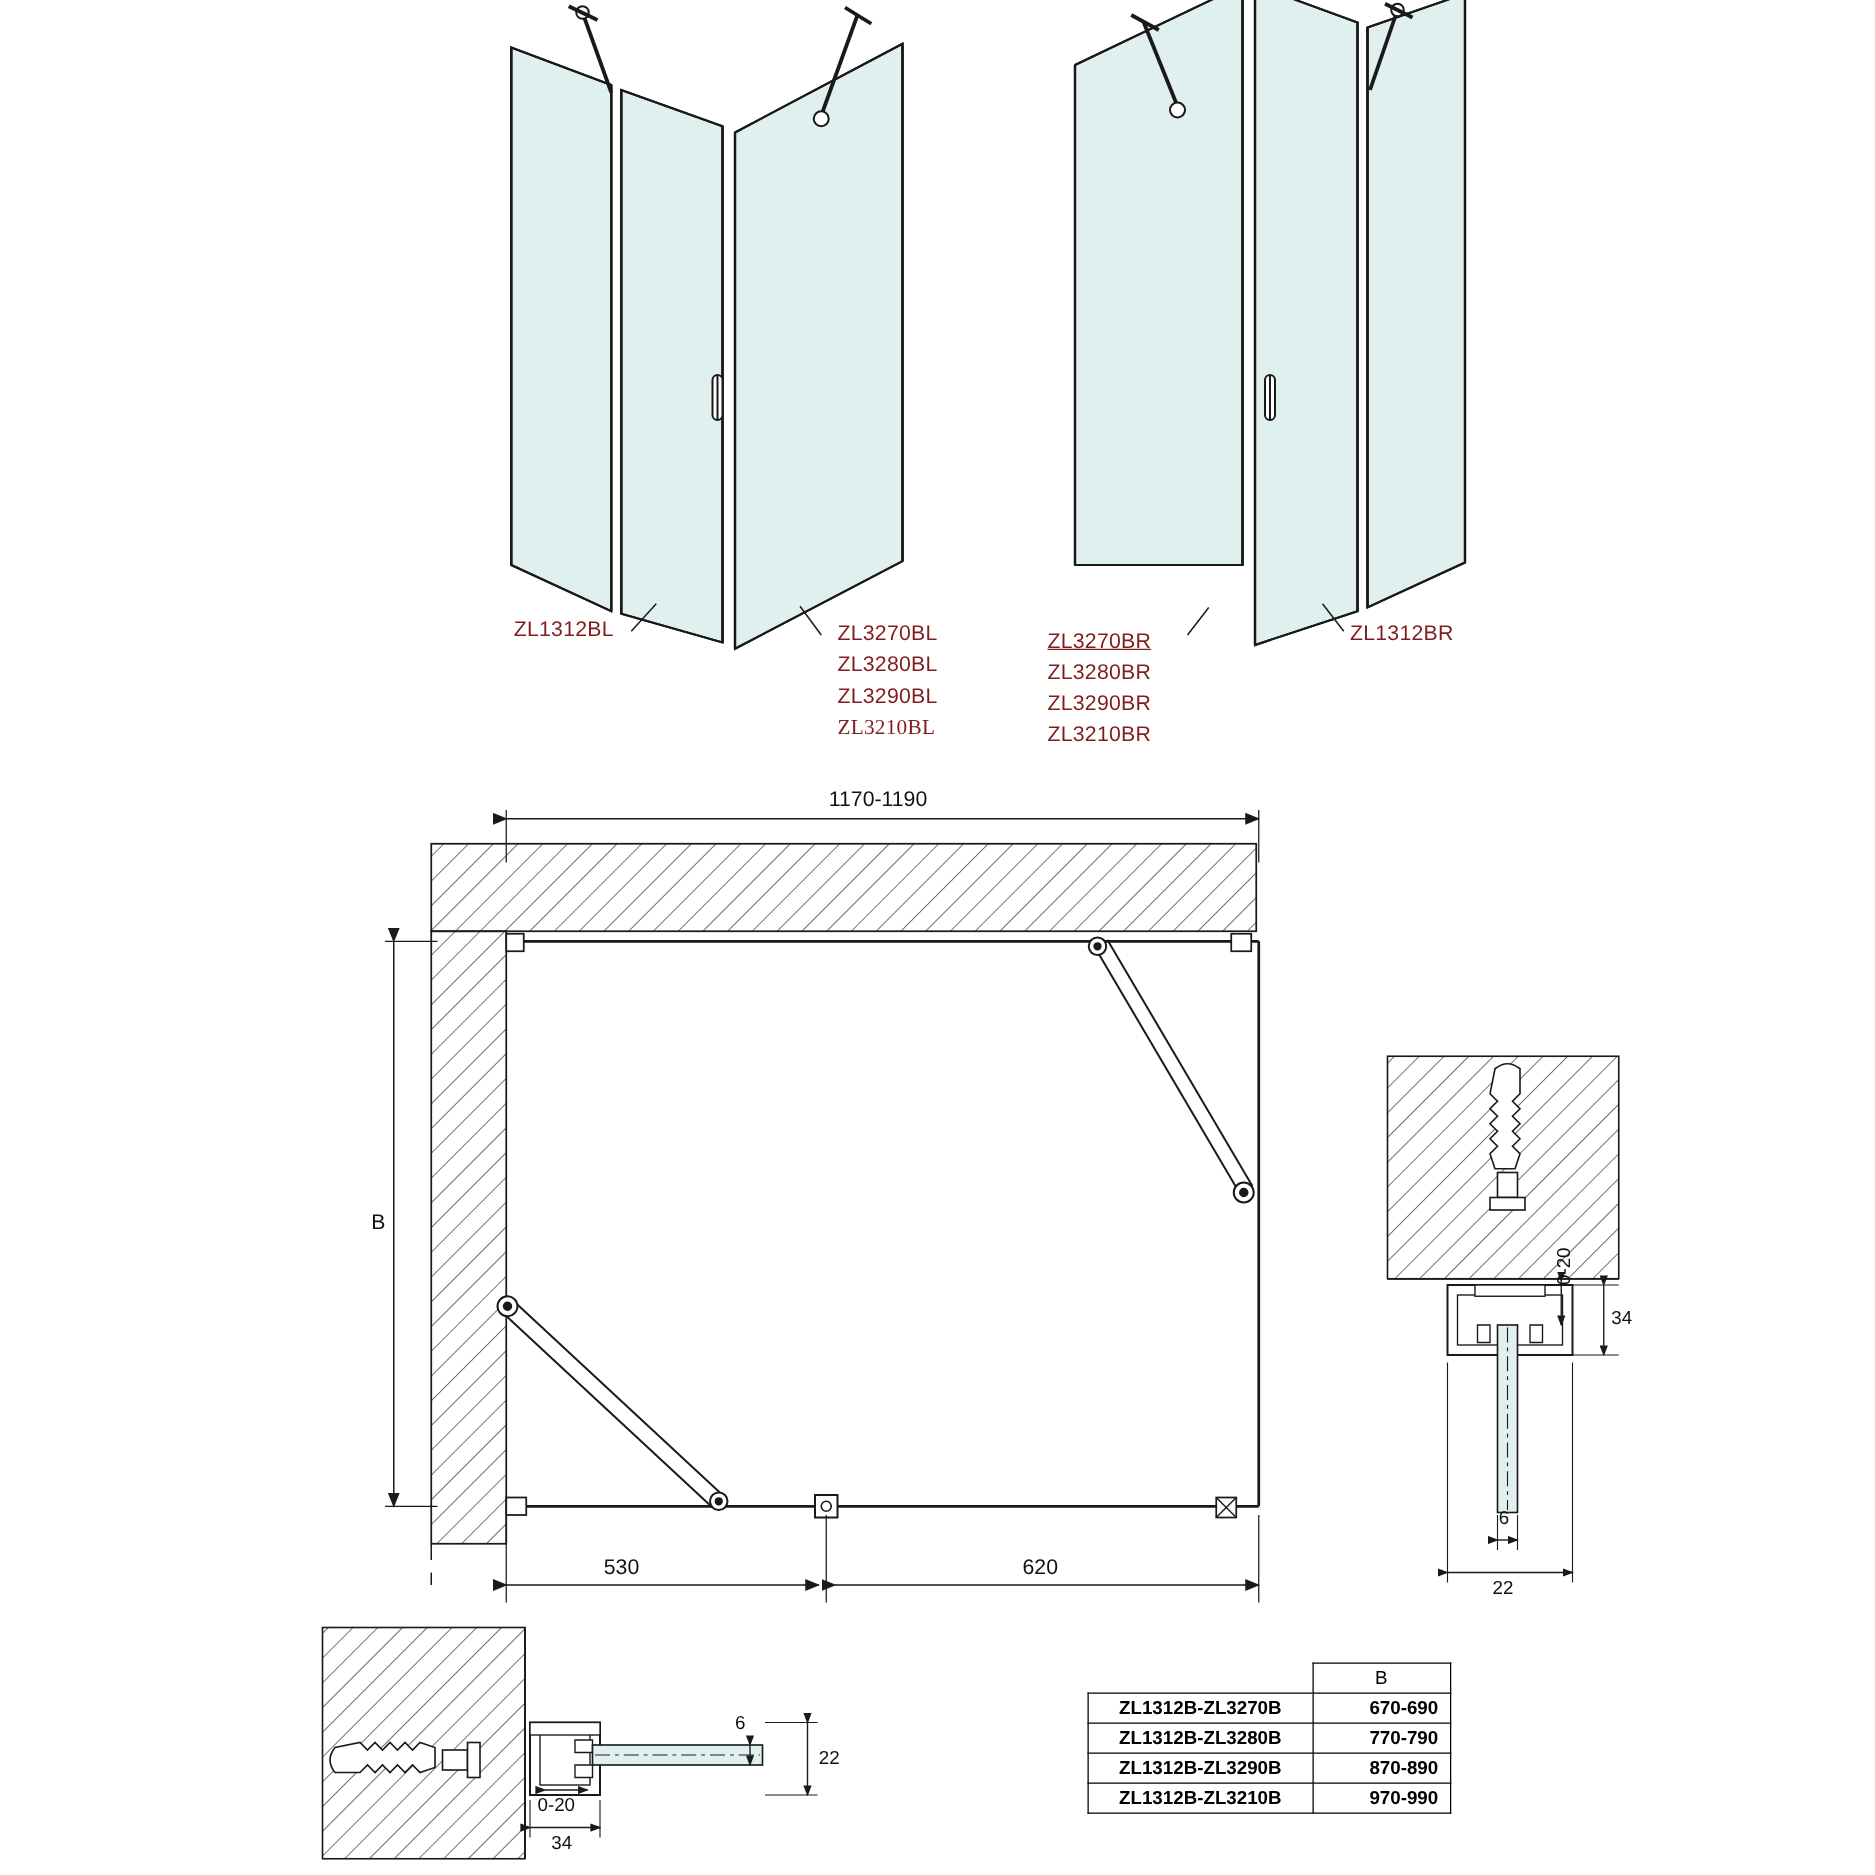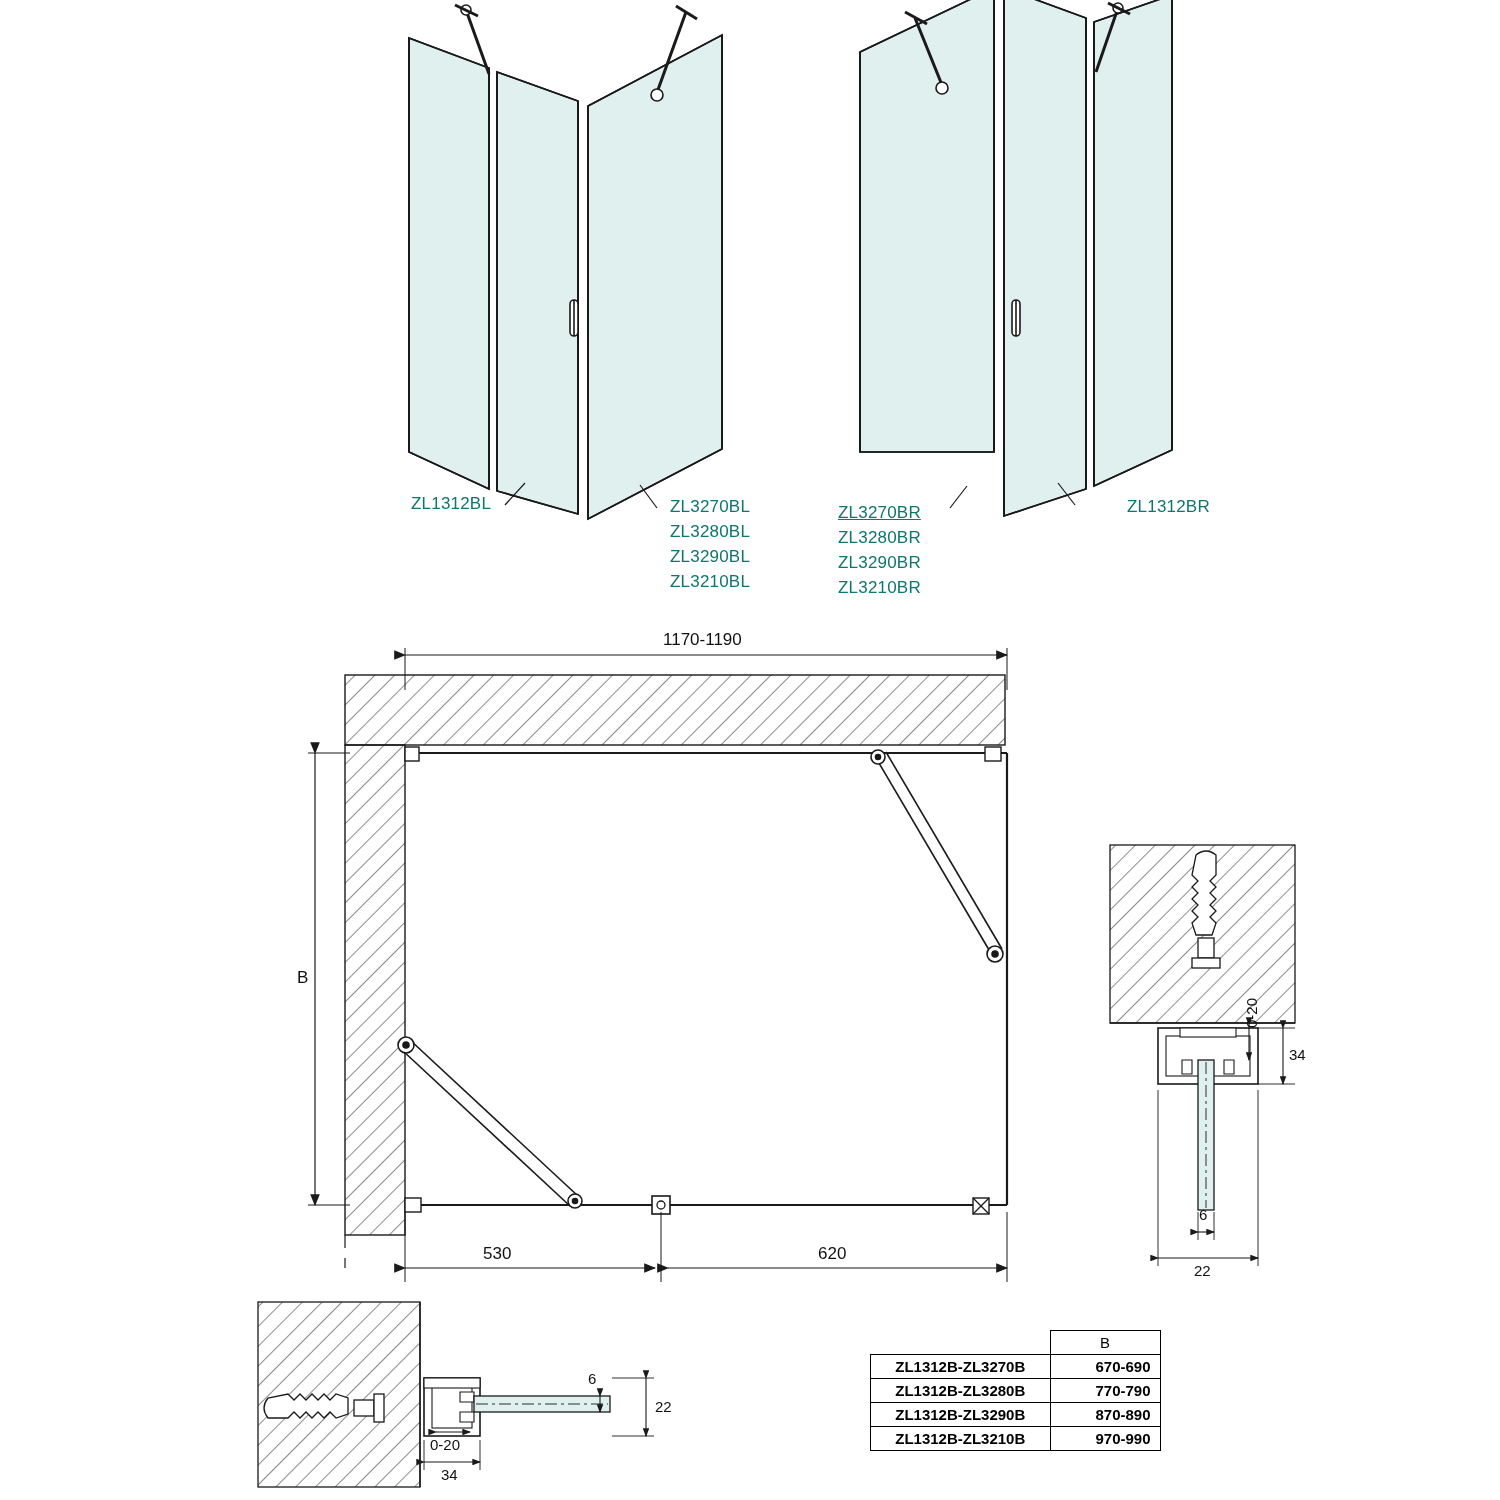--- a/index.html
+++ b/index.html
@@ -1,19 +1,19 @@
 <!DOCTYPE html>
 <html><head>
 <meta charset="utf-8">
 <style>
   html,body{margin:0;padding:0;background:#ffffff;}
   body{width:1500px;height:1500px;position:relative;font-family:"Liberation Sans",sans-serif;color:#000;}
   .stage{position:absolute;left:0;top:0;width:1500px;height:1500px;}
   svg{display:block;}
-  .lbl{position:absolute;font-size:17px;color:#0f766e;white-space:nowrap;letter-spacing:.2px;}
+  .lbl{position:absolute;font-size:17px;color:#7f1d1d;white-space:nowrap;letter-spacing:.2px;}
   .dim{position:absolute;font-size:16px;color:#111;white-space:nowrap;}
   .tbl{position:absolute;border-collapse:collapse;font-size:15px;}
   .tbl td,.tbl th{border:1px solid #000;padding:3px 7px;font-weight:normal;text-align:center;}
   .tbl th.bcol{text-align:center;}
   .tbl td.bval{font-weight:bold;text-align:left;padding-left:45px;}
   .tbl td.code{font-weight:bold;}
   .tbl td.blank{border:none;}
 </style>
 </head>
 <body>
@@ -205,27 +205,27 @@
     <line x1="424" y1="1440" x2="424" y2="1470" stroke="#1a1a1a" stroke-width="0.9"></line>
     <line x1="480" y1="1440" x2="480" y2="1470" stroke="#1a1a1a" stroke-width="0.9"></line>
     <line x1="436" y1="1432" x2="470" y2="1432" stroke="#1a1a1a" stroke-width="1.1" marker-start="url(#arrS)" marker-end="url(#arrS)"></line>
   </g>
 </svg>
 
 <div class="lbl" style="left:411px;top:494px;">ZL1312BL</div>
 <div class="lbl" style="left:670px;top:497px;">ZL3270BL</div>
 <div class="lbl" style="left:670px;top:522px;">ZL3280BL</div>
 <div class="lbl" style="left:670px;top:547px;">ZL3290BL</div>
-<div class="lbl" style="left:670px;top:572px;">ZL3210BL</div>
+<div class="lbl" style="left:670px;top:572px;font-family:Liberation Serif, serif;">ZL3210BL</div>
 
 <div class="lbl" style="left:838px;top:503px;text-decoration:underline;">ZL3270BR</div>
 <div class="lbl" style="left:838px;top:528px;">ZL3280BR</div>
 <div class="lbl" style="left:838px;top:553px;">ZL3290BR</div>
 <div class="lbl" style="left:838px;top:578px;">ZL3210BR</div>
-<div class="lbl" style="left:1127px;top:497px;">ZL1312BR</div>
+<div class="lbl" style="left:1080px;top:497px;">ZL1312BR</div>
 
 <div class="dim" style="left:663px;top:630px;font-size:17px;">1170-1190</div>
 <div class="dim" style="left:297px;top:968px;font-size:17px;">B</div>
 <div class="dim" style="left:483px;top:1244px;font-size:17px;">530</div>
 <div class="dim" style="left:818px;top:1244px;font-size:17px;">620</div>
 
 <div class="dim" style="left:1243px;top:1028px;font-size:15px;transform:rotate(-90deg);transform-origin:left top;">0-20</div>
 <div class="dim" style="left:1289px;top:1046px;font-size:15px;">34</div>
 <div class="dim" style="left:1199px;top:1206px;font-size:15px;">6</div>
 <div class="dim" style="left:1194px;top:1262px;font-size:15px;">22</div>

